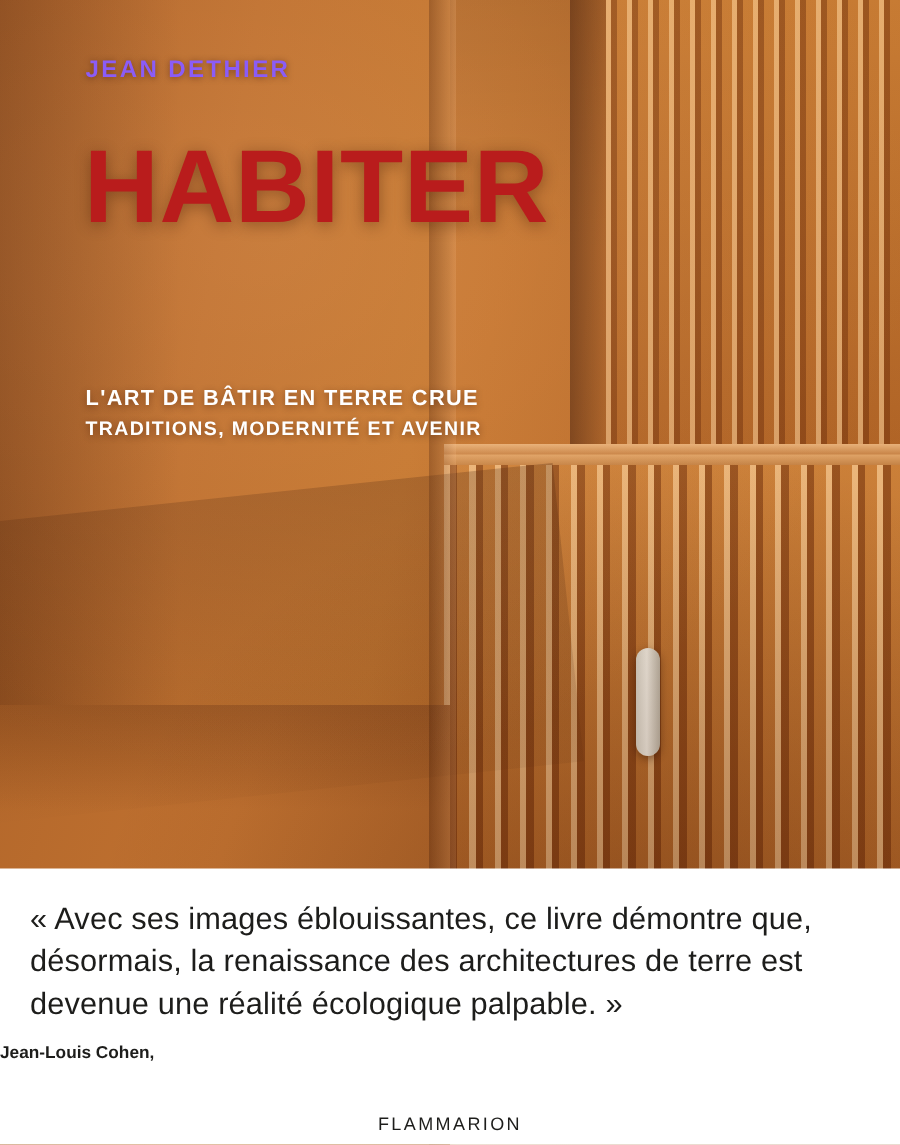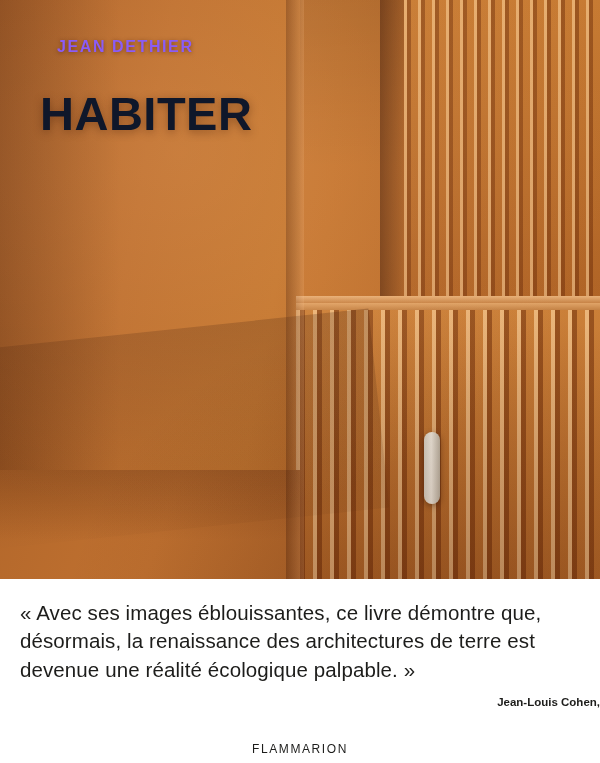--- a/index.html
+++ b/index.html
@@ -157,24 +157,24 @@
     left: 57px; top: 38px;
     color: #8b5cf6;
     font-size: 16px;
     font-weight: bold;
     letter-spacing: 1.6px;
     text-shadow: 0 1px 4px rgba(60,22,6,0.5);
   }
 
   .title {
     position: absolute;
-    left: 40px; top: 92px;
+    left: 56px; top: 92px;
     width: 460px;
-    color: #0f172a;
-    font-size: 47px;
+    color: #b91c1c;
+    font-size: 69px;
     font-weight: bold;
     line-height: 0.95;
     letter-spacing: 0.5px;
     text-shadow: 0 2px 10px rgba(60,22,6,0.40);
   }
   .title-line { display: block; white-space: nowrap; }
 
   .subtitle {
     position: absolute;
     left: 57px; top: 256px;
@@ -202,21 +202,21 @@
     left: 20px; right: 20px; top: 20px;
     color: #1d1d1b;
     font-size: 20.5px;
     line-height: 1.38;
     letter-spacing: 0.1px;
   }
 
   .credit-name {
     position: absolute;
     left: 0; right: 0; top: 117px;
-    text-align: right;
+    text-align: left;
     color: #1d1d1b;
     font-size: 11.5px;
     font-weight: bold;
   }
   .credit-role {
     position: absolute;
     left: 0; right: 0; top: 131px;
     text-align: center;
     color: #1d1d1b;
     font-size: 10.5px;
@@ -249,20 +249,24 @@
     <div class="handle"></div>
     <div class="grade"></div>
   </div>
 
   <div class="author">JEAN DETHIER</div>
 
   <div class="title">
     <span class="title-line">HABITER</span>
   </div>
 
+  <div class="subtitle">
+    <span class="sub1">L'ART DE BÂTIR EN TERRE CRUE</span>
+    <span class="sub2">TRADITIONS, MODERNITÉ ET AVENIR</span>
+  </div>
 
   <div class="band">
     <div class="quote">« Avec ses images éblouissantes, ce livre démontre que, désormais, la renaissance des architectures de terre est devenue une réalité écologique palpable. »</div>
     <div class="credit-name">Jean-Louis Cohen,</div>
     <div class="publisher">FLAMMARION</div>
   </div>
 
 </div>
 
 </body></html>

